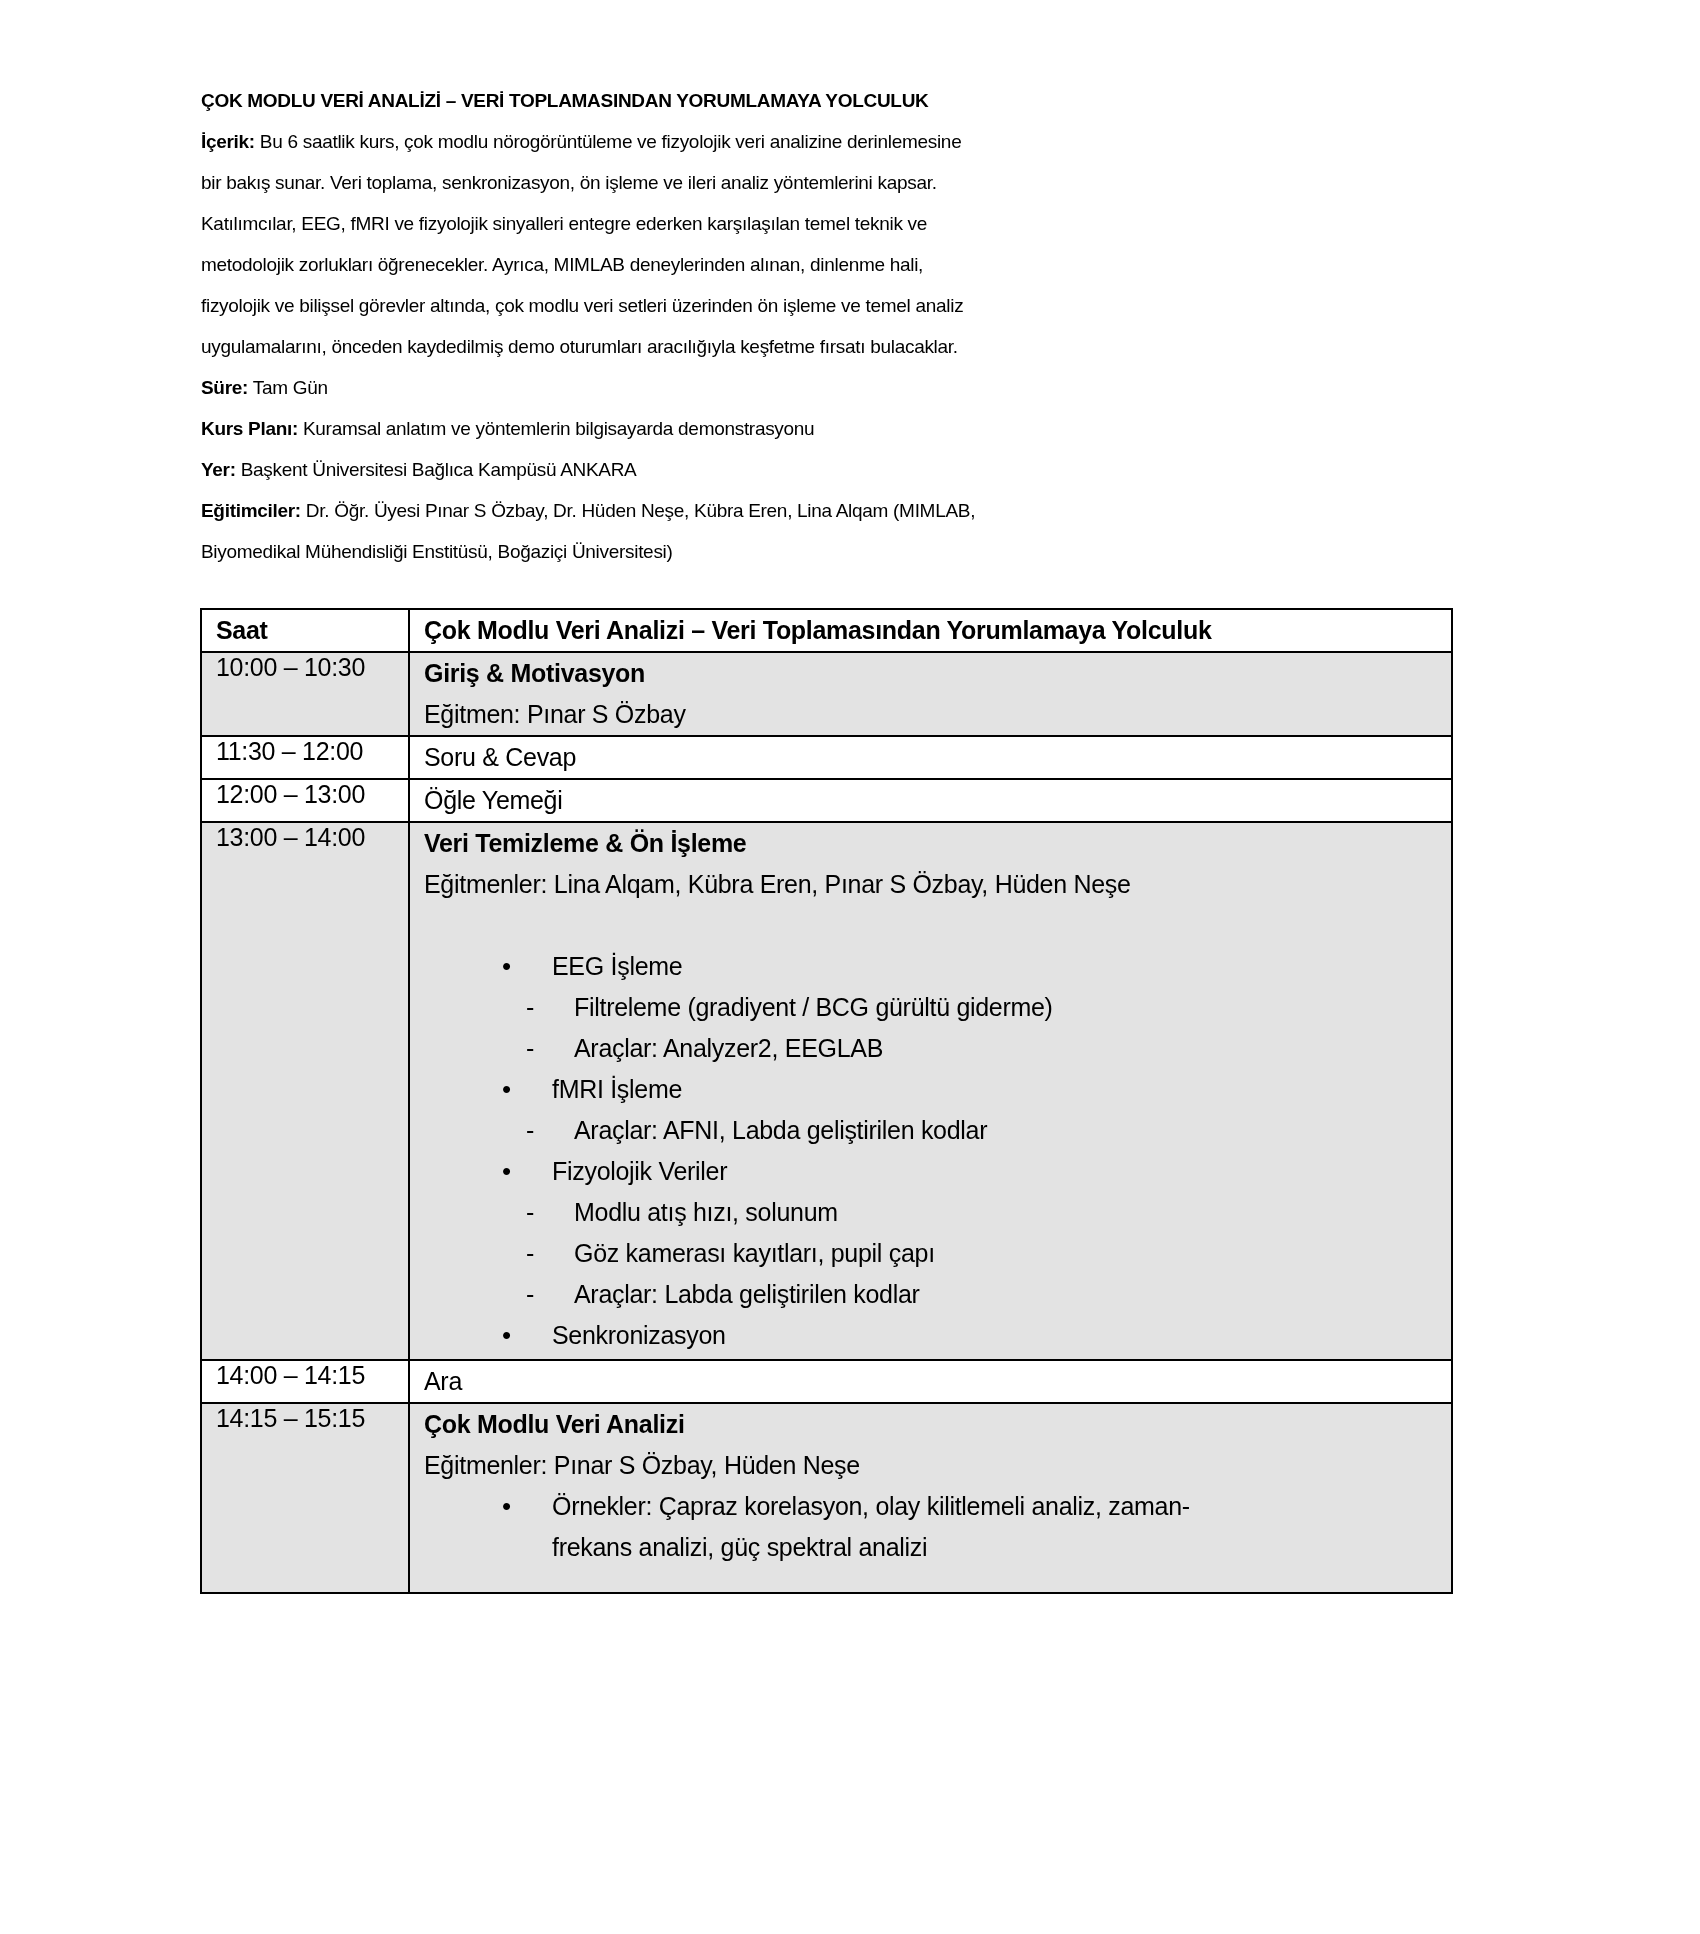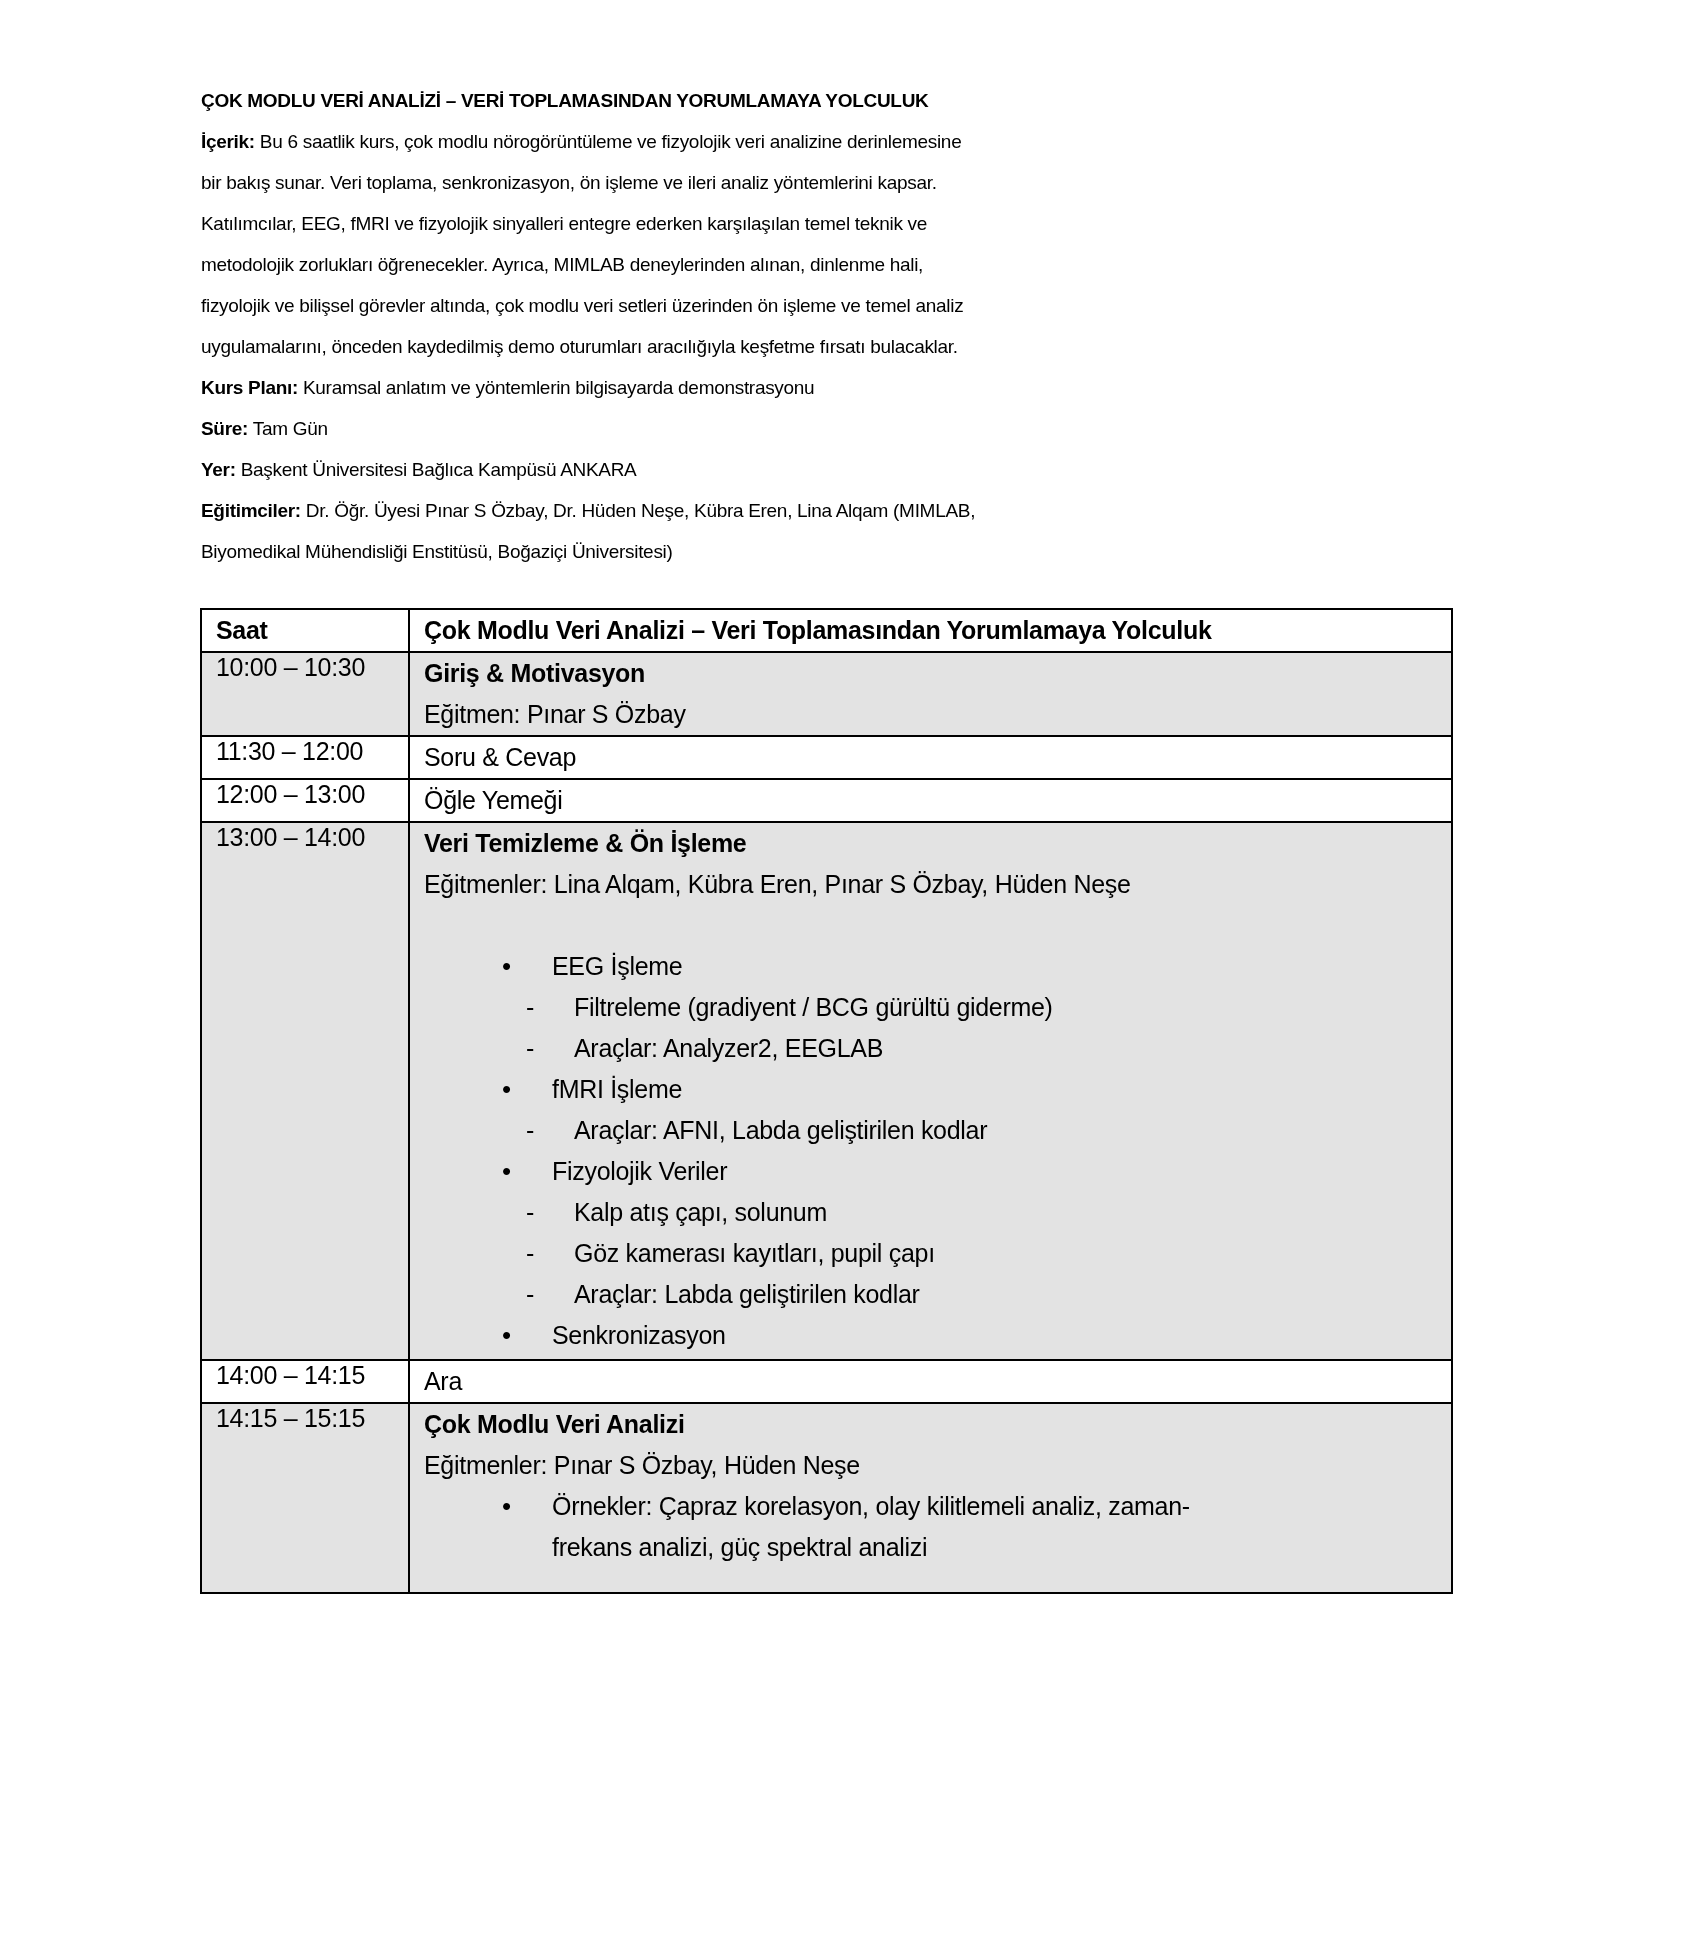--- a/index.html
+++ b/index.html
@@ -45,22 +45,22 @@
 <body>
 
 <div class="intro">
   <span class="line title">ÇOK MODLU VERİ ANALİZİ – VERİ TOPLAMASINDAN YORUMLAMAYA YOLCULUK</span>
   <span class="line"><b>İçerik:</b><span> Bu 6 saatlik kurs, çok modlu nörogörüntüleme ve fizyolojik veri analizine derinlemesine</span></span>
   <span class="line">bir bakış sunar. Veri toplama, senkronizasyon, ön işleme ve ileri analiz yöntemlerini kapsar.</span>
   <span class="line">Katılımcılar, EEG, fMRI ve fizyolojik sinyalleri entegre ederken karşılaşılan temel teknik ve</span>
   <span class="line">metodolojik zorlukları öğrenecekler. Ayrıca, MIMLAB deneylerinden alınan, dinlenme hali,</span>
   <span class="line">fizyolojik ve bilişsel görevler altında, çok modlu veri setleri üzerinden ön işleme ve temel analiz</span>
   <span class="line">uygulamalarını, önceden kaydedilmiş demo oturumları aracılığıyla keşfetme fırsatı bulacaklar.</span>
+  <span class="line"><b>Süre:</b><span> Tam Gün</span></span>
   <span class="line"><b>Kurs Planı:</b><span> Kuramsal anlatım ve yöntemlerin bilgisayarda demonstrasyonu</span></span>
-  <span class="line"><b>Süre:</b><span> Tam Gün</span></span>
   <span class="line"><b>Yer:</b><span> Başkent Üniversitesi Bağlıca Kampüsü ANKARA</span></span>
   <span class="line"><b>Eğitimciler:</b><span> Dr. Öğr. Üyesi Pınar S Özbay, Dr. Hüden Neşe, Kübra Eren, Lina Alqam (MIMLAB,</span></span>
   <span class="line">Biyomedikal Mühendisliği Enstitüsü, Boğaziçi Üniversitesi)</span>
 </div>
 
 <table class="schedule">
   <colgroup>
       <col class="col-time">
       <col>
     </colgroup>
@@ -105,21 +105,21 @@
           <div class="cell-lines">
       <span class="ln bold">Veri Temizleme &amp; Ön İşleme</span>
       <span class="ln">Eğitmenler: Lina Alqam, Kübra Eren, Pınar S Özbay, Hüden Neşe</span>
       <span class="ln gap"></span>
       <span class="ln bullet">EEG İşleme</span>
       <span class="ln dash">Filtreleme (gradiyent / BCG gürültü giderme)</span>
       <span class="ln dash">Araçlar: Analyzer2, EEGLAB</span>
       <span class="ln bullet">fMRI İşleme</span>
       <span class="ln dash">Araçlar: AFNI, Labda geliştirilen kodlar</span>
       <span class="ln bullet">Fizyolojik Veriler</span>
-      <span class="ln dash">Kalp atış çapı, solunum</span>
+      <span class="ln dash">Modlu atış hızı, solunum</span>
       <span class="ln dash">Göz kamerası kayıtları, pupil çapı</span>
       <span class="ln dash">Araçlar: Labda geliştirilen kodlar</span>
       <span class="ln bullet">Senkronizasyon</span>
     </div>
         </td>
   </tr>
 
   <tr class="plain" style="height:41px">
     <td class="time">14:00 – 14:15</td>
     <td>

